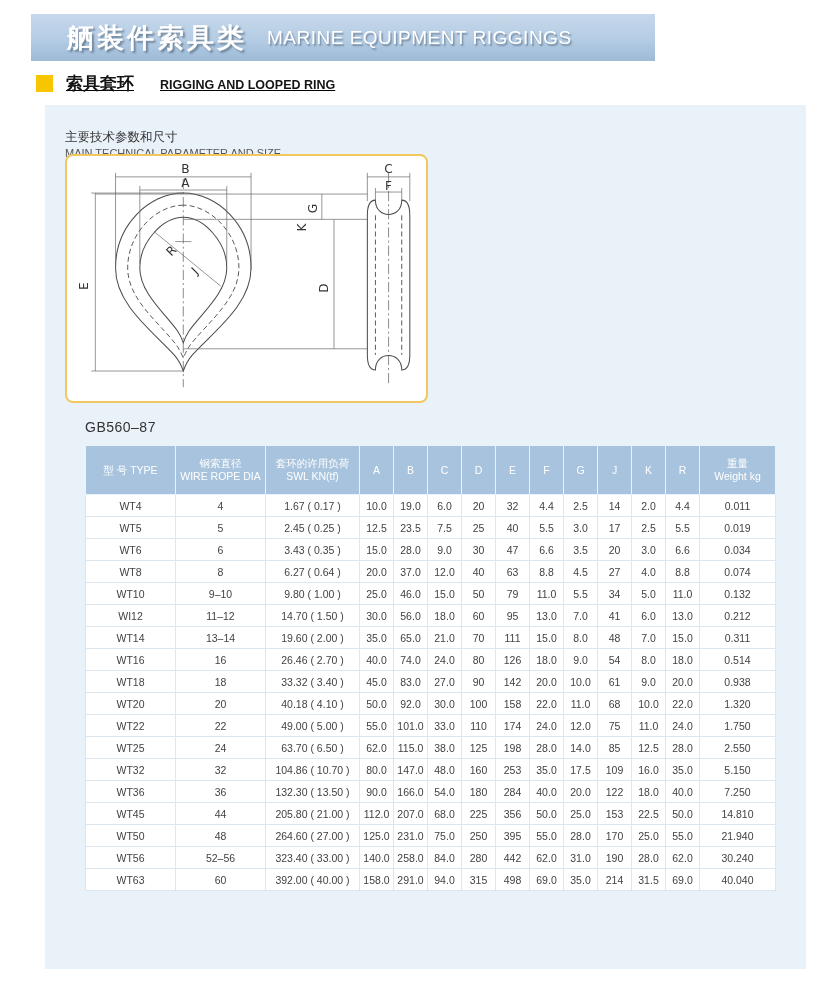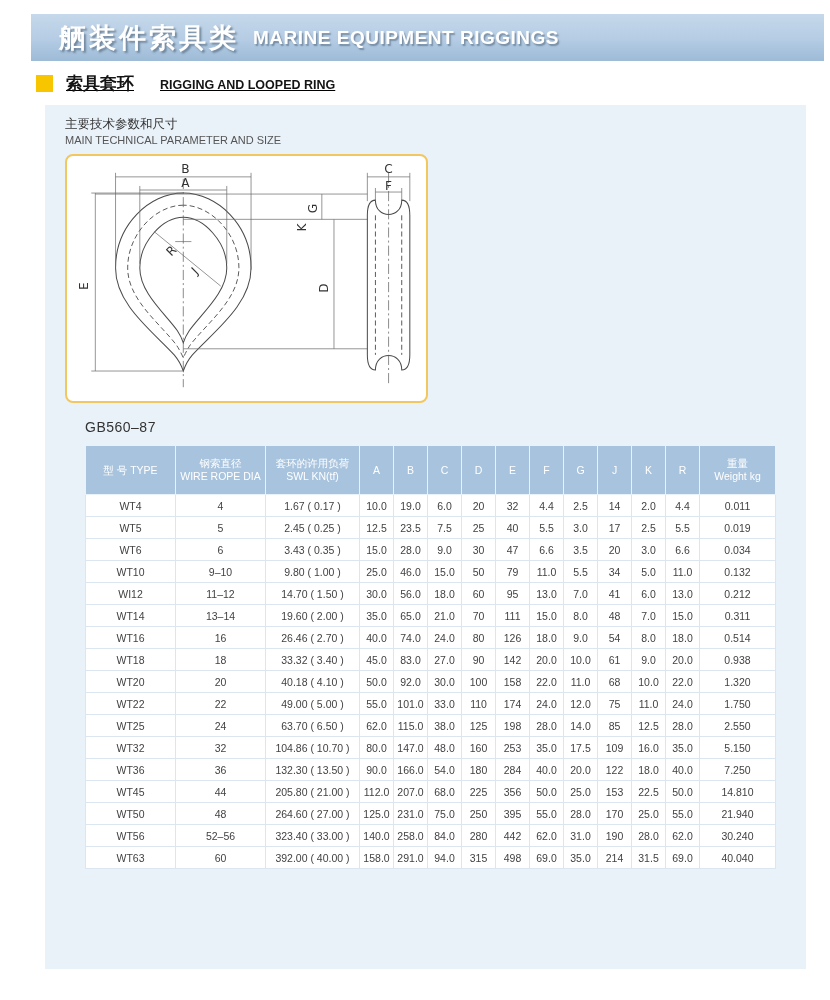--- a/index.html
+++ b/index.html
@@ -7,54 +7,54 @@
     width:830px; height:1000px;
     background:#ffffff;
     font-family:"Liberation Sans", sans-serif;
     position:relative;
     overflow:hidden;
   }
 
   
   .banner {
     position:absolute; left:31px; top:14px;
-    width:793px; height:47px;
+    width:624px; height:47px;
     background:linear-gradient(180deg,#c6d8ea 0%,#b4cce4 55%,#9dbad6 100%);
     display:flex; align-items:center;
-    padding-left:28px; box-sizing:border-box;
+    padding-left:36px; box-sizing:border-box;
   }
   .banner-cn {
     font-size:27px; font-weight:bold; color:#ffffff;
     letter-spacing:3px;
     text-shadow:2px 2px 2px rgba(70,90,110,0.6);
     white-space:nowrap;
   }
   .banner-en {
-    font-size:19px; font-weight:bold; color:#ffffff;
-    margin-left:14px; letter-spacing:0.5px;
+    font-size:19px; font-weight:normal; color:#ffffff;
+    margin-left:20px; letter-spacing:0.5px;
     text-shadow:1.5px 1.5px 1.5px rgba(70,90,110,0.55);
     white-space:nowrap;
   }
 
   
   .section-header {
     position:absolute; left:36px; top:73px;
     display:flex; align-items:center; height:20px;text-decoration:underline;
   }
   .section-bullet { width:17px; height:17px; background:#f7c600; flex:none; }
   .section-cn { font-size:17px; font-weight:bold; color:#141414; margin-left:13px; white-space:nowrap; }
   .section-en { font-size:12.5px; font-weight:bold; color:#141414; margin-left:26px; margin-top:3px; white-space:nowrap; }
 
   
   .panel {
     position:absolute; left:45px; top:105px;
     width:761px; height:864px;
     background:#e9f1f9;
   }
-  .intro { position:absolute; left:20px; top:11px; }
+  .intro { position:absolute; left:20px; top:24px; }
   .intro-cn { font-size:12.5px; color:#333; line-height:17px; }
   .intro-en { font-size:11px; color:#555; line-height:15px; }
 
   
   .diagram-box {
     position:absolute; left:20px; top:49px;
     width:359px; height:245px;
     background:#ffffff;
     border:2px solid #f2c75f;
     border-radius:8px;
@@ -283,20 +283,36 @@
           <td>30</td>
           <td>47</td>
           <td>6.6</td>
           <td>3.5</td>
           <td>20</td>
           <td>3.0</td>
           <td>6.6</td>
           <td>0.034</td>
         </tr>
         <tr>
+          <td>WT8</td>
+          <td>8</td>
+          <td>6.27 ( 0.64 )</td>
+          <td>20.0</td>
+          <td>37.0</td>
+          <td>12.0</td>
+          <td>40</td>
+          <td>63</td>
+          <td>8.8</td>
+          <td>4.5</td>
+          <td>27</td>
+          <td>4.0</td>
+          <td>8.8</td>
+          <td>0.074</td>
+        </tr>
+        <tr>
           <td>WT10</td>
           <td>9–10</td>
           <td>9.80 ( 1.00 )</td>
           <td>25.0</td>
           <td>46.0</td>
           <td>15.0</td>
           <td>50</td>
           <td>79</td>
           <td>11.0</td>
           <td>5.5</td>

